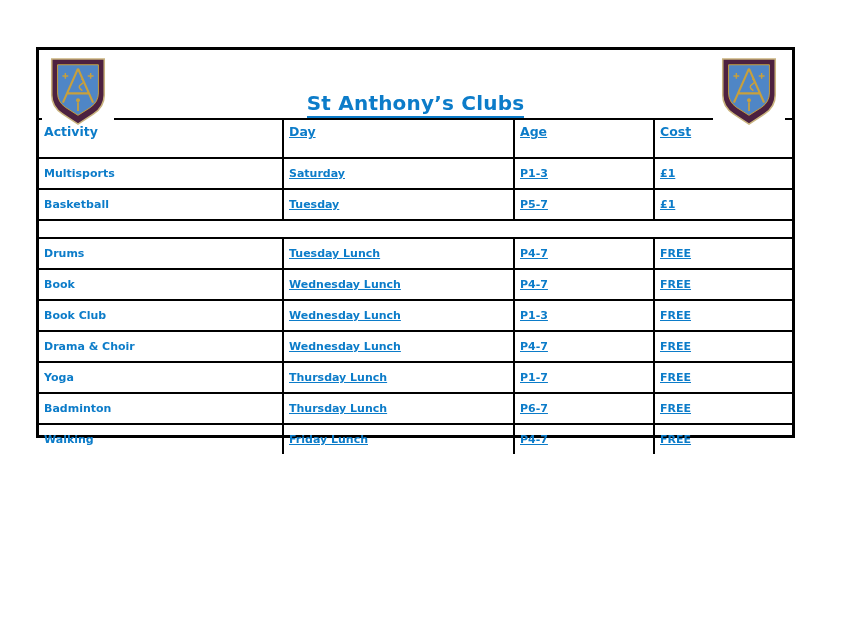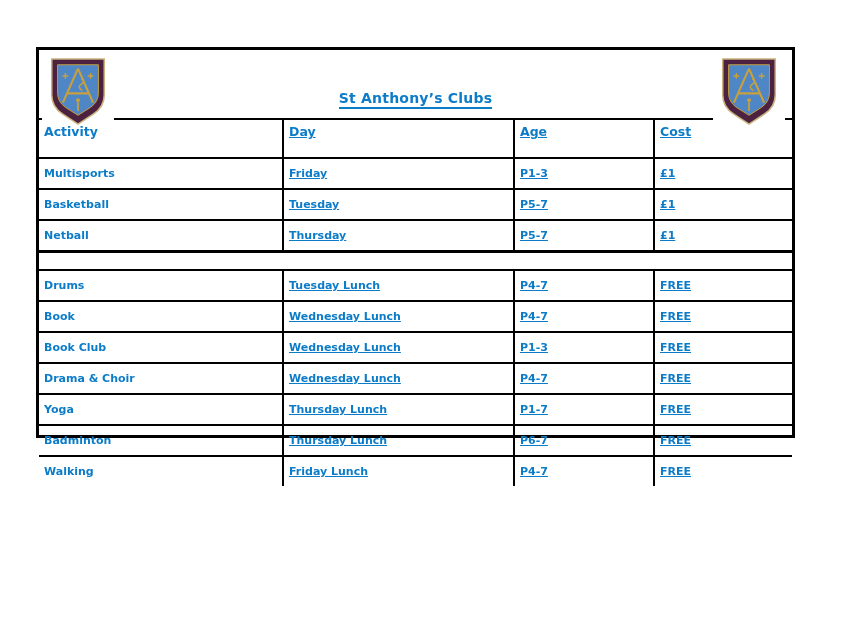--- a/index.html
+++ b/index.html
@@ -17,23 +17,22 @@
   
   .title-band {
     position: relative;
     height: 70px;
     border-bottom: 2px solid #000;
     display: flex;
     align-items: flex-end;
     justify-content: center;
   }
   .doc-title {
-    font-size: 14px;
+    font-size: 20px;
     letter-spacing: 0.2px;
-    padding-bottom: 9px;
     text-decoration: underline;
   }
   .doc-title .underlined {
     display: inline-block;
     border-bottom: 2px solid #0c7cc9;
     padding-bottom: 1px;
   }
   .crest-box {
     position: absolute;
     top: 6px;
@@ -150,36 +149,30 @@
       <tr>
         <th>Activity</th>
         <th>Day</th>
         <th>Age</th>
         <th>Cost</th>
       </tr>
     </thead>
     <tbody>
       <tr>
         <td>Multisports</td>
-        <td>Friday</td>
+        <td>Saturday</td>
         <td>P1-3</td>
         <td>£1</td>
       </tr>
       <tr>
         <td>Basketball</td>
         <td>Tuesday</td>
         <td>P5-7</td>
         <td>£1</td>
       </tr>
-      <tr class="thick-bottom">
-        <td>Netball</td>
-        <td>Thursday</td>
-        <td>P5-7</td>
-        <td>£1</td>
-      </tr>
       <tr class="spacer">
         <td colspan="4"></td>
       </tr>
       <tr>
         <td>Drums</td>
         <td>Tuesday Lunch</td>
         <td>P4-7</td>
         <td>FREE</td>
       </tr>
       <tr>

